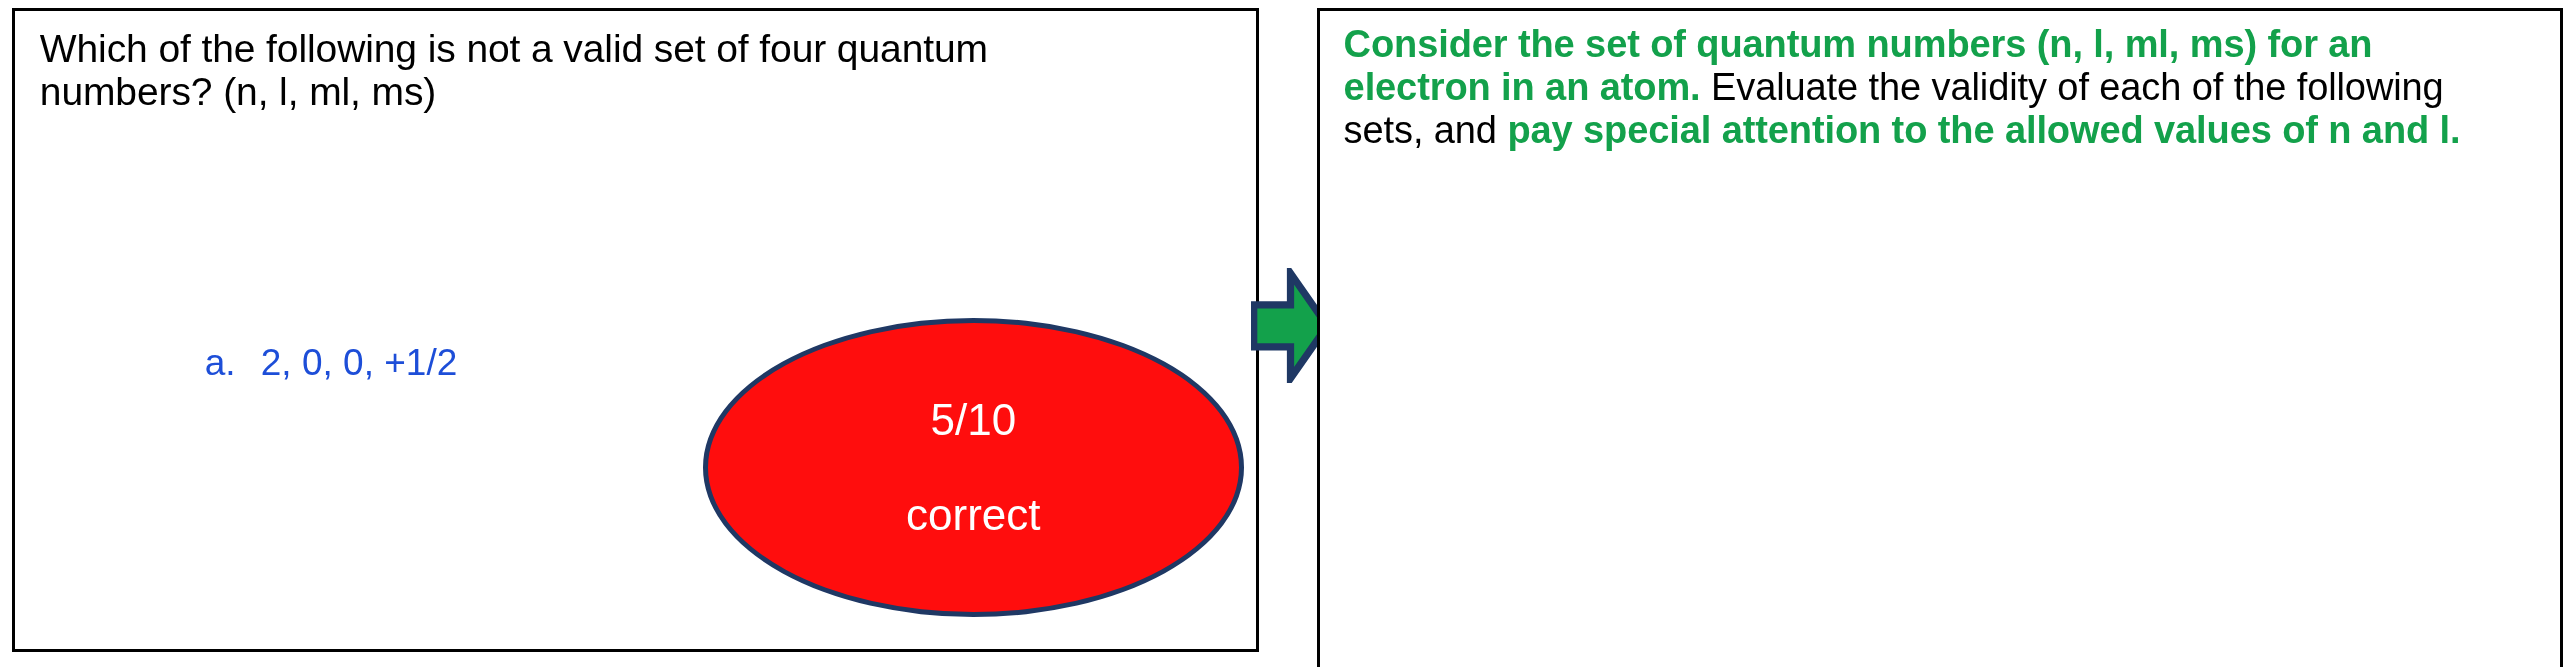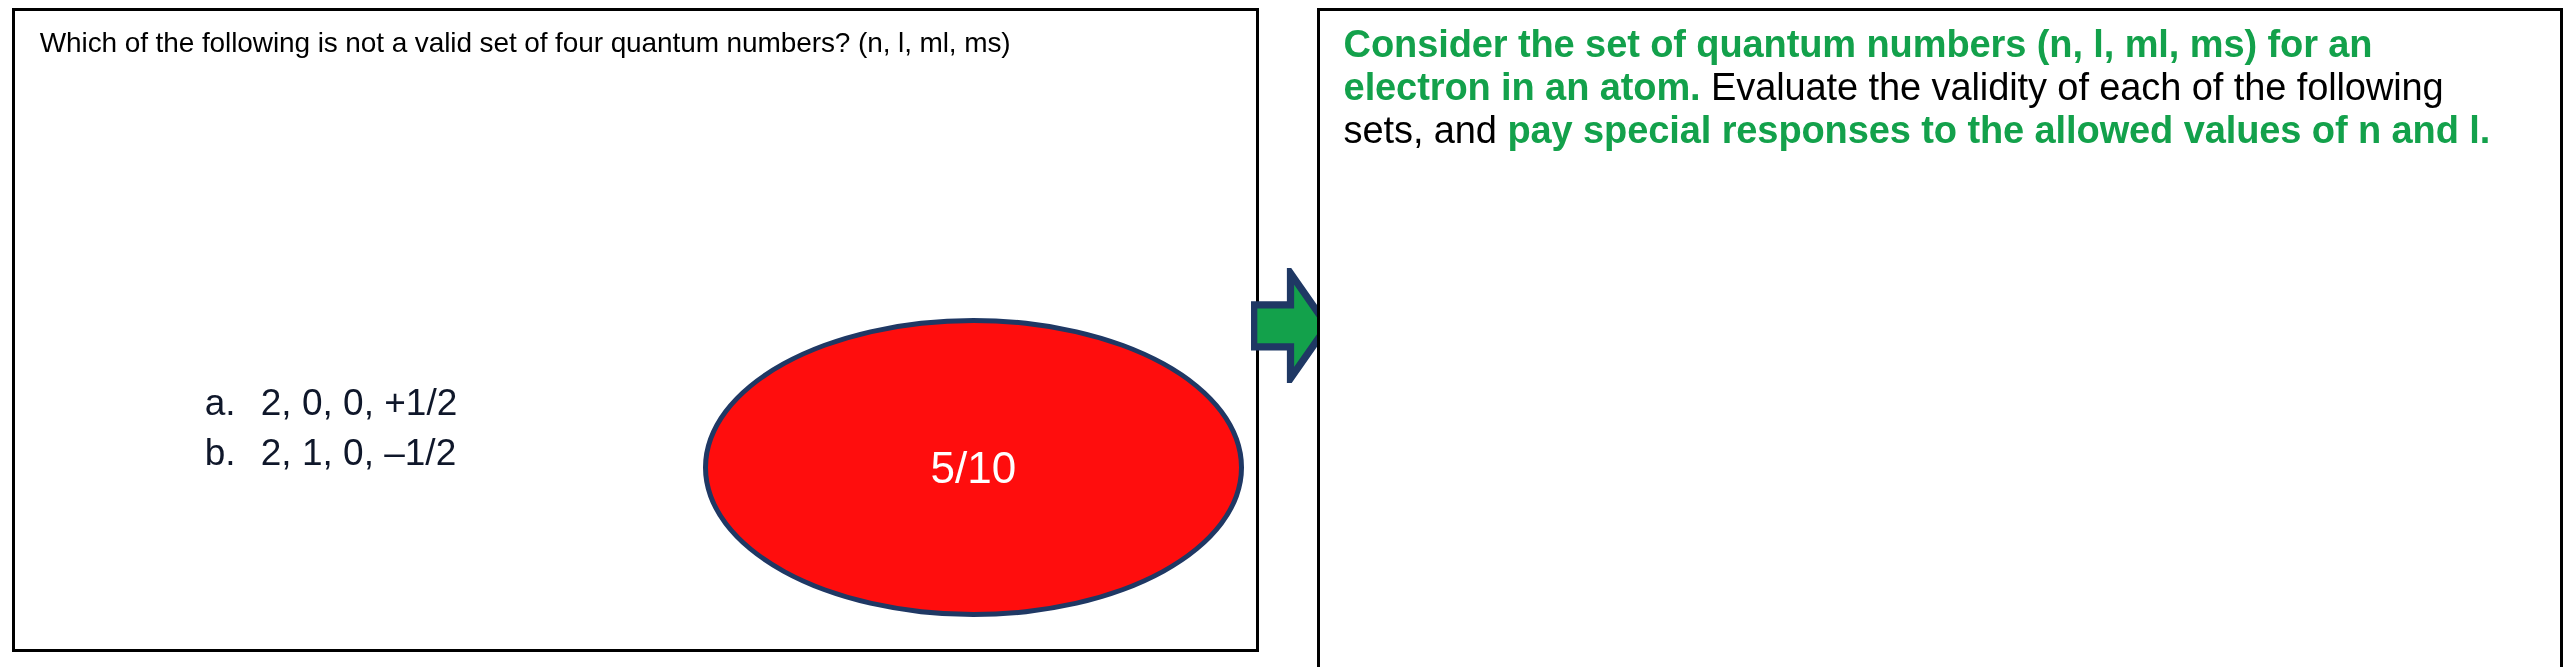--- a/index.html
+++ b/index.html
@@ -37,21 +37,21 @@
   .panel-right {
     left: 1317px;
     top: 7.9px;
     width: 1246px;
     height: 669px;
   }
 
   
   .prompt {
     position: absolute;
-    font-size: 28px;
+    font-size: 39px;
     line-height: 1.12;
     color: #000000;
     letter-spacing: -0.1px;
   }
   .prompt-left {
     left: 25px;
     top: 15.8px;
     width: 1116px;
   }
   .prompt-right {
@@ -65,23 +65,22 @@
     color: #13A14B;
     font-weight: bold;
     text-align: center;
   }
 
   
   .options {
     position: absolute;
     font-size: 37px;
     line-height: 1.355;
-    color: #0f172a;
+    color: #1d4ed8;
     white-space: nowrap;
-    margin-top: 40px;
   }
   .options-left {
     left: 190px;
     top: 327px;
   }
   .option-row {
     display: block;
   }
   .option-row .opt-letter {
     display: inline-block;
@@ -129,37 +128,35 @@
 <div class="stage">
 
   <div class="panel panel-left">
 
     <div class="prompt prompt-left">Which of the following is not a valid set of four quantum numbers? (n, l, ml, ms)</div>
 
     <div class="options options-left">
       <div class="option-row">
         <span class="opt-letter">a.</span><span>2, 0, 0, +1/2</span>
       </div>
-      <div class="option-row">
-        <span class="opt-letter">b.</span><span>2, 1, 0, –1/2</span>
-      </div>
     </div>
 
     <div class="bubble bubble-red">
       <span>5/10</span>
+      <span>correct</span>
     </div>
 
   </div>
 
   <div class="arrow-wrap">
     <svg width="79" height="115" viewBox="0 0 120 175">
       <polygon points="4,56 60,56 60,8 116,88 60,168 60,120 4,120" fill="#13A14B" stroke="#1F3864" stroke-width="11" stroke-linejoin="miter"></polygon>
     </svg>
   </div>
 
   <div class="panel panel-right">
 
-    <div class="prompt prompt-right"><span class="hl">Consider the set of quantum numbers (n, l, ml, ms) for an electron in an atom.</span><span> Evaluate the validity of each of the following sets, and </span><span class="hl">pay special responses to the allowed values of n and l.</span></div>
+    <div class="prompt prompt-right"><span class="hl">Consider the set of quantum numbers (n, l, ml, ms) for an electron in an atom.</span><span> Evaluate the validity of each of the following sets, and </span><span class="hl">pay special attention to the allowed values of n and l.</span></div>
 
   </div>
 
 </div>
 
 
 </body></html>

